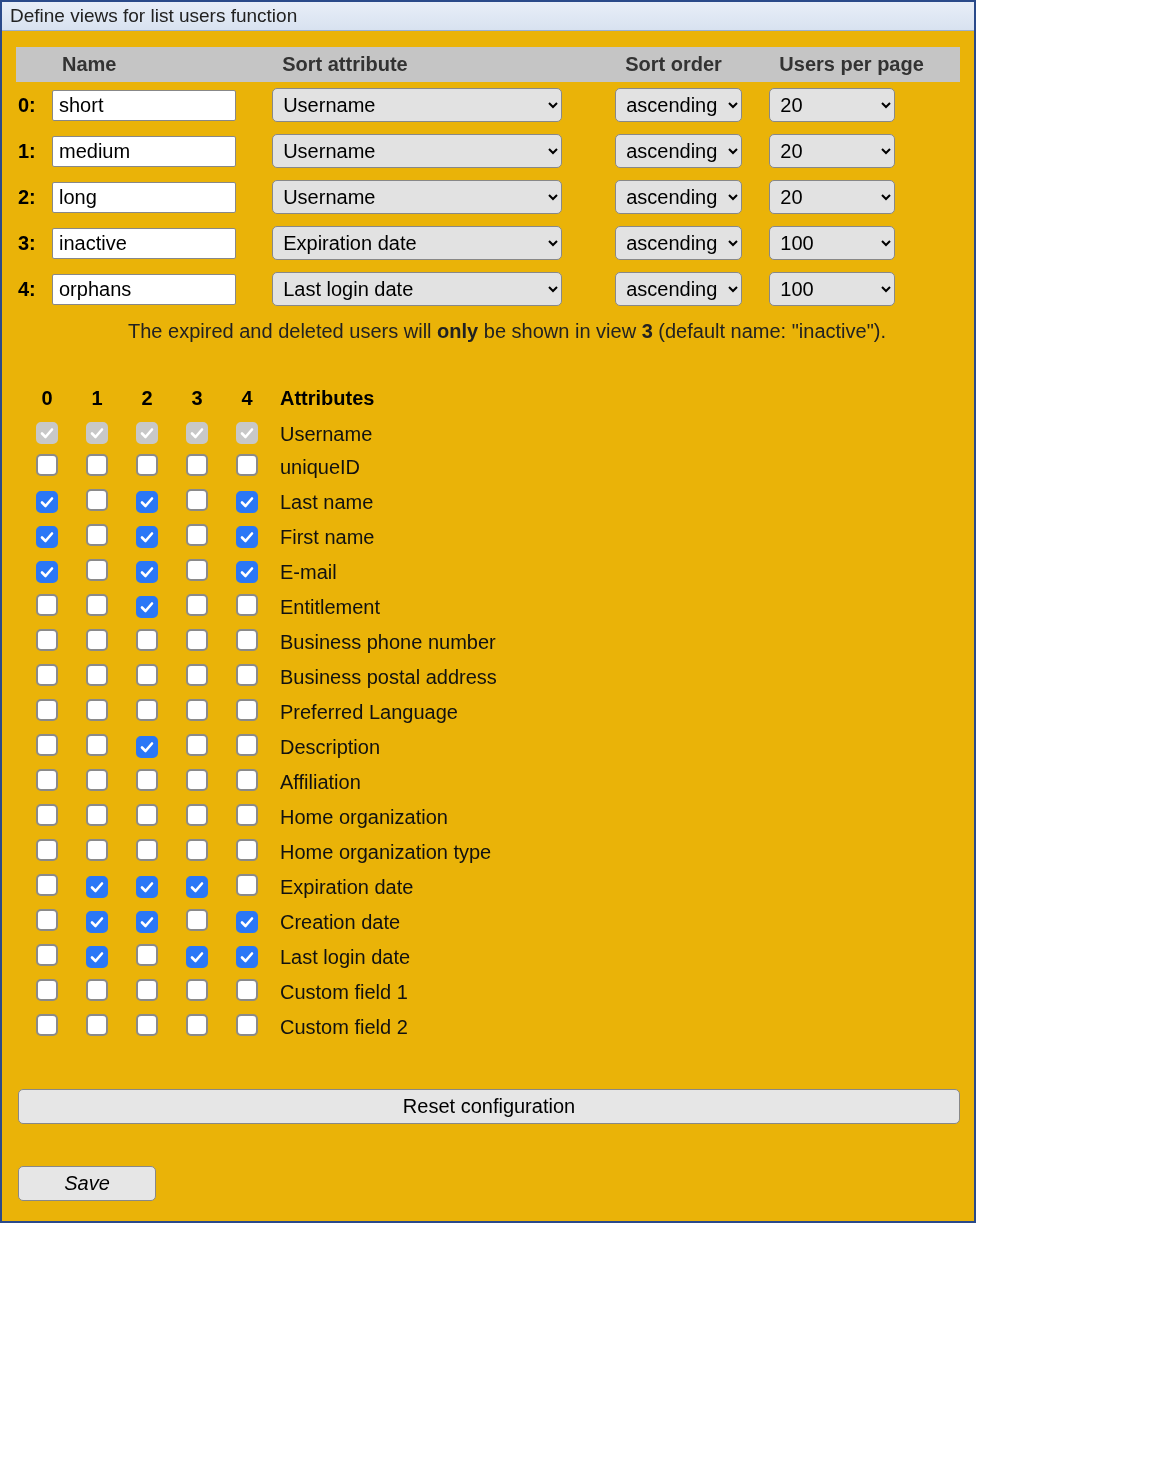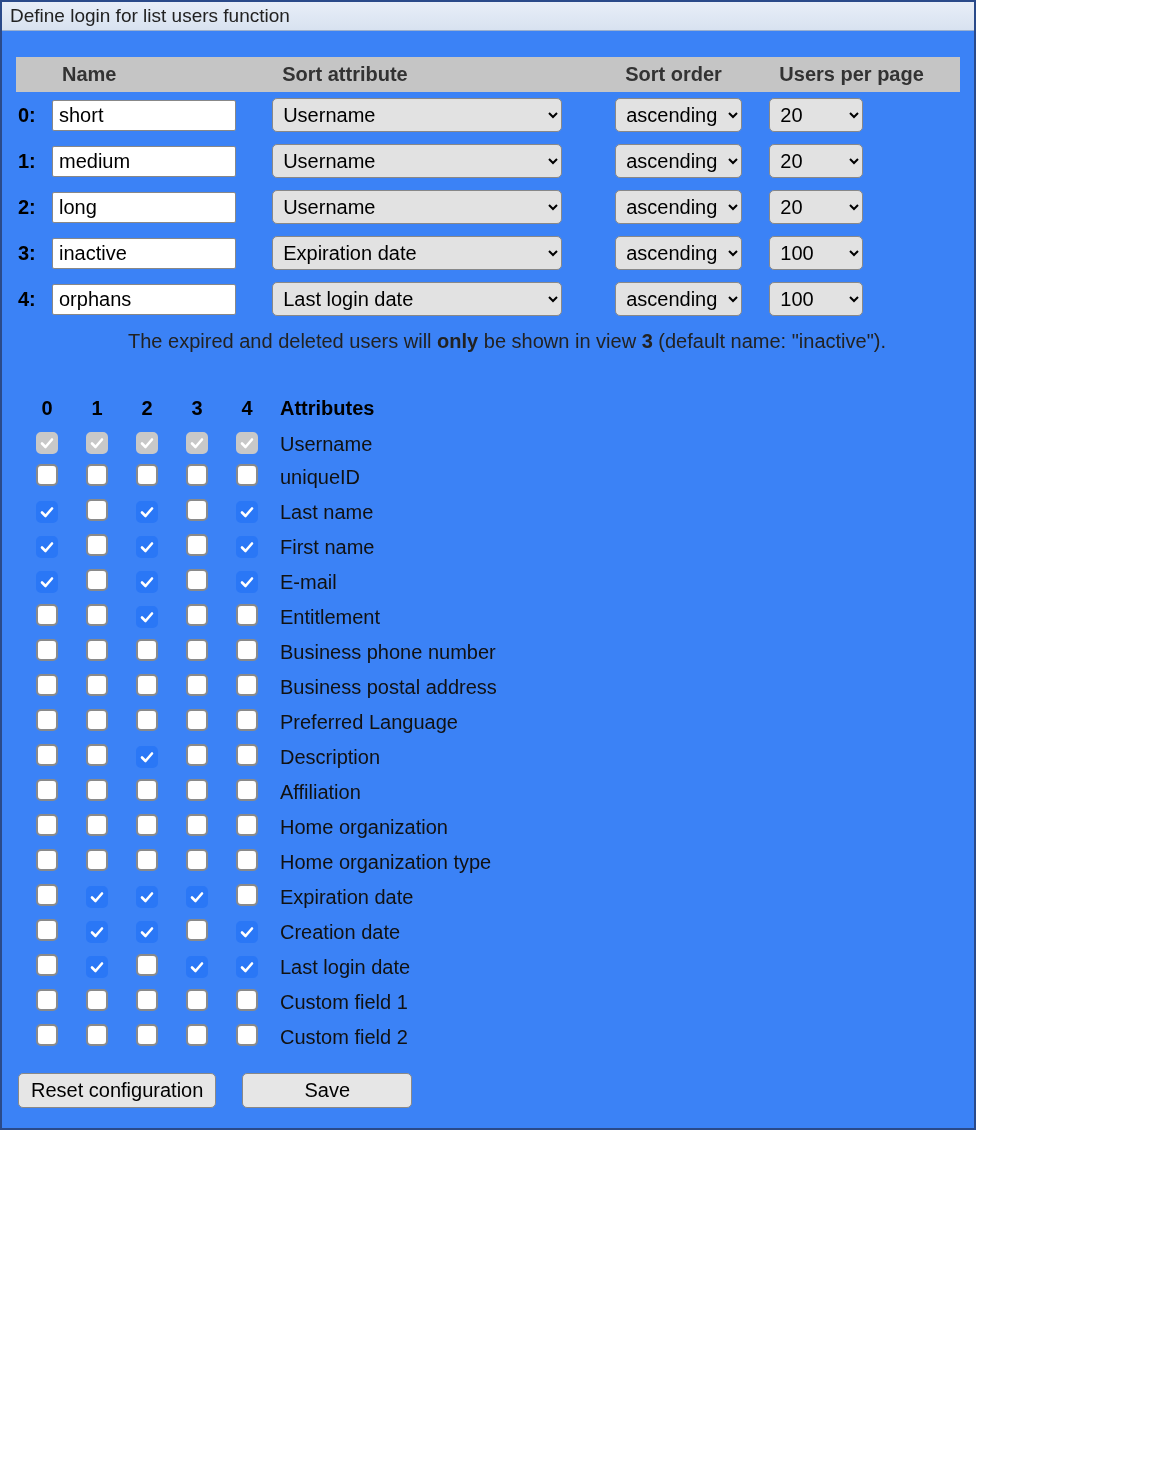--- a/index.html
+++ b/index.html
@@ -19,22 +19,22 @@
     margin: 0;
   }
   .titlebar {
     background: linear-gradient(#e8eef8, #d8e2f0);
     border-bottom: 1px solid #9ab0d0;
     padding: 3px 8px;
     font-size: 19px;
     color: #222;
   }
   .content {
-    padding: 26px 14px 20px 14px;
-    background: #3b82f6;
+    padding: 16px 14px 20px 14px;
+    background: #eab308;
   }
   .views-table {
     border-collapse: separate;
     border-spacing: 0;
     width: 100%;
   }
   .views-table th {
     text-align: left;
     background: #c5c5c5;
     color: #333;
@@ -67,21 +67,21 @@
   }
   .views-table select {
     font-size: 20px;
     padding: 4px 6px;
     border: 1.5px solid #888;
     border-radius: 5px;
     background: #e2e2e2;
   }
   .sort-attr-sel { width: 290px; }
   .sort-order-sel { width: 127px; }
-  .perpage-sel { width: 94px; }
+  .perpage-sel { width: 126px; }
   .note {
     padding: 8px 0 10px 38px;
     font-size: 20px;
     color: #222;
     text-align: center;
   }
   .note b { font-weight: bold; }
   .attr-table {
     margin-top: 30px;
     margin-left: 6px;
@@ -134,43 +134,45 @@
     width: 16px;
     height: 16px;
     display: none;
   }
   .cbx.checked svg, .cbx.disabled svg {
     display: block;
   }
   .cbx.checked svg path { stroke: #fff; }
   .cbx.disabled svg path { stroke: #fff; }
   .buttons {
-    margin-top: 18px;
+    margin-top: 44px;
     display: flex;
-    gap: 26px;
+    gap: 42px;
     padding-left: 2px;
+    flex-direction: column;
   }
   .buttons button {
     font-size: 20px;
     padding: 5px 12px;
     border: 1.5px solid #888;
     border-radius: 5px;
     background: #e6e6e6;
     cursor: pointer;
   }
   .buttons button.save {
-    width: 170px;
+    width: 138px;
+    font-style: italic;
   }
 </style>
 </head>
 <body>
 
 <div class="window">
   <div class="titlebar">
-    <span>Define login for list users function</span>
+    <span>Define views for list users function</span>
   </div>
   <div class="content">
 
     <table class="views-table">
       <thead>
         <tr>
           <th></th>
           <th>Name</th>
           <th>Sort attribute</th>
           <th>Sort order</th>

